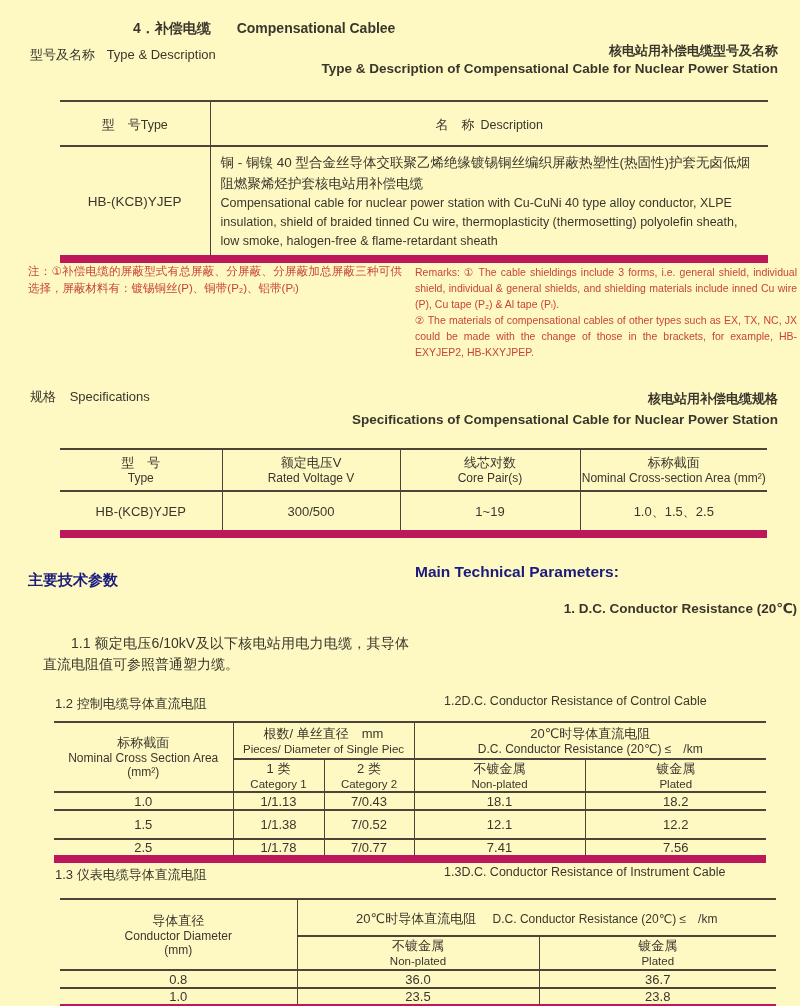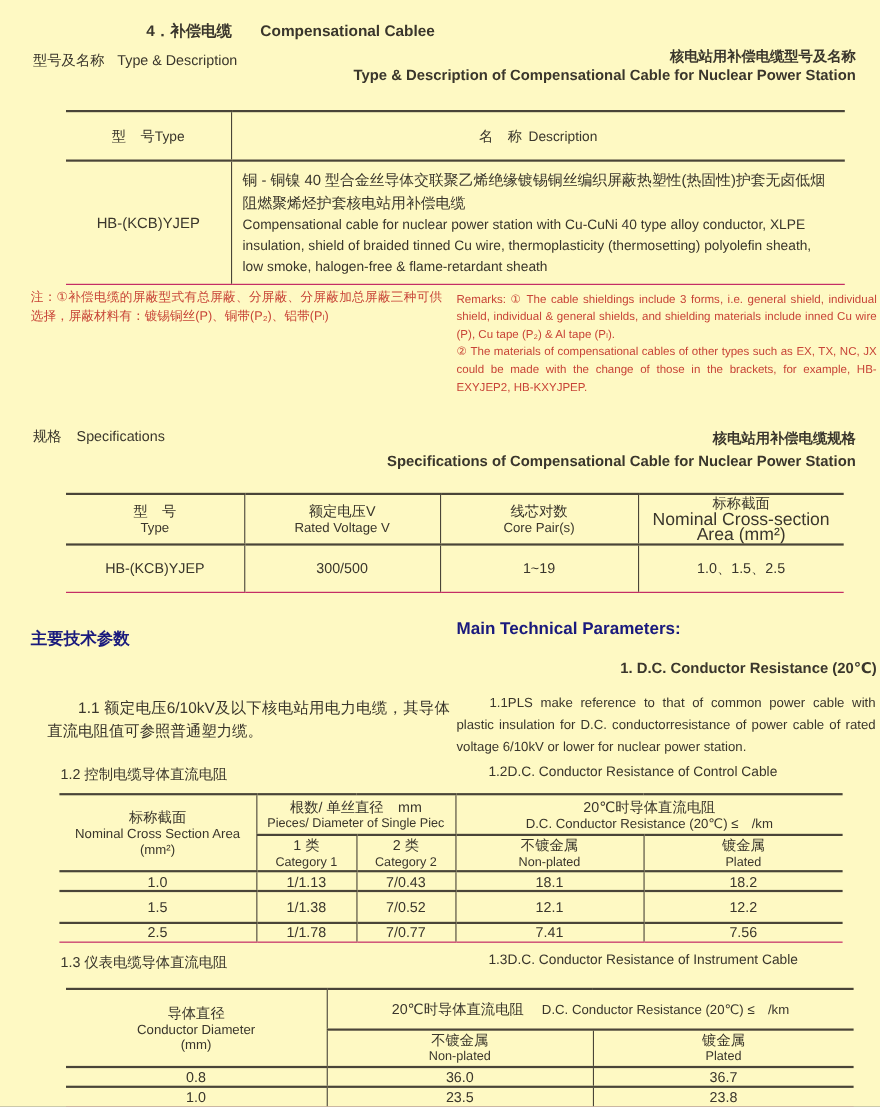--- a/index.html
+++ b/index.html
@@ -8,21 +8,21 @@
         font-family:"Liberation Sans","DejaVu Sans",sans-serif;color:#3a362c;overflow:hidden}
   .abs{position:absolute}
   .b{font-weight:700}
   .red{color:#c84437}
   .navy{color:#1a1a7d}
   .j{text-align:justify}
   .rt{text-align:right}
   p{margin:0}
   table.tbl{position:absolute;border-collapse:collapse;table-layout:fixed}
   .tbl td{border-top:2px solid #4a4538;text-align:center;vertical-align:middle;padding:0;overflow:hidden}
-  .tbl tr:last-child td{border-bottom:1px solid #be185d}
+  .tbl tr:last-child td{border-bottom:8px solid #be185d}
   .tbl td.vl{border-left:1px solid #4a4538}
   .tbl .zh{font-size:13px;line-height:16px}
   .tbl .en{font-size:11.5px;line-height:14px}
   .num{font-size:13px;line-height:15px}
   .desc-zh{font-size:13.5px;line-height:21px;text-align:left}
   .desc-en{font-size:12.5px;line-height:19px;text-align:left}
 </style>
 </head>
 <body>
 
@@ -95,39 +95,38 @@
       <td class="vl">
         <div class="zh">额定电压V</div>
         <div class="en" style="font-size:12px">Rated Voltage V</div>
       </td>
       <td class="vl">
         <div class="zh">线芯对数</div>
         <div class="en" style="font-size:12px">Core Pair(s)</div>
       </td>
       <td class="vl">
         <div class="zh">标称截面</div>
-        <div class="en" style="font-size:16px">Nominal Cross-section Area (mm²)</div>
+        <div class="en" style="font-size:12px">Nominal Cross-section Area (mm²)</div>
       </td>
     </tr>
     <tr style="height:43px">
       <td class="num">HB-(KCB)YJEP</td>
       <td class="vl num">300/500</td>
       <td class="vl num">1~19</td>
       <td class="vl num">1.0、1.5、2.5</td>
     </tr>
   </tbody>
     </table>
 
   <div class="abs b navy" style="left:28px;top:571px;font-size:15px">主要技术参数</div>
   <div class="abs b navy" style="left:415px;top:563px;font-size:15.5px">Main Technical Parameters:</div>
 
   <div class="abs b rt" style="left:415px;top:600px;width:382px;font-size:13.5px">1. D.C. Conductor Resistance (20℃)</div>
 
   <div class="abs j" style="left:43px;top:633px;width:366px;font-size:14px;line-height:20.5px;text-indent:2em">1.1 额定电压6/10kV及以下核电站用电力电缆，其导体直流电阻值可参照普通塑力缆。</div>
-  <div class="abs j" style="left:415px;top:629px;width:381px;font-size:12px;line-height:20px;text-indent:2.5em">1.1PLS make reference to that of common power cable with plastic insulation for D.C. conductorresistance of power cable of rated voltage 6/10kV or lower for nuclear power station.</div>
 
   <div class="abs" style="left:55px;top:695px;font-size:13px">1.2 控制电缆导体直流电阻</div>
   <div class="abs" style="left:444px;top:694px;font-size:12.5px">1.2D.C. Conductor Resistance of Control Cable</div>
 
   <table class="tbl" style="left:54px;top:721px;width:712px">
     <colgroup>
         <col style="width:179px">
         <col style="width:91px">
         <col style="width:90px">
         <col style="width:171px">

